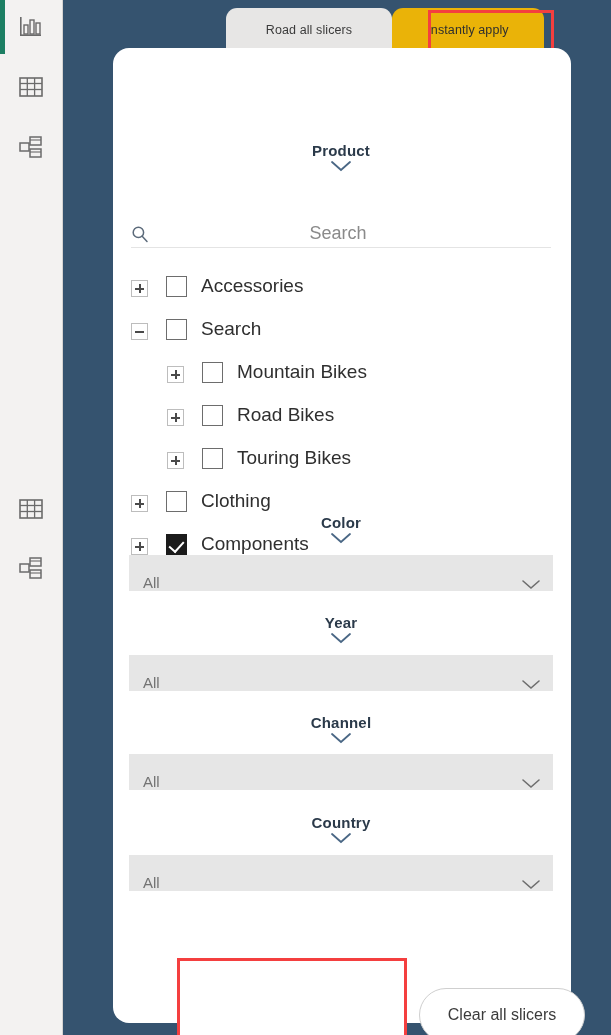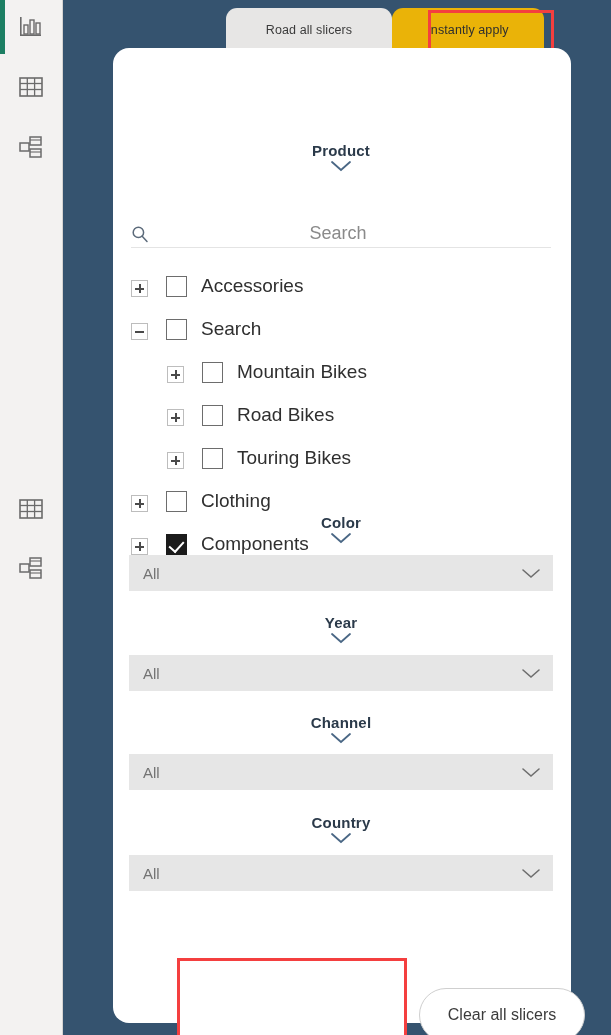--- a/index.html
+++ b/index.html
@@ -226,21 +226,21 @@
   }
 
   
   .dd-box {
     position: absolute;
     left: 16px;
     width: 424px;
     height: 36px;
     background: #e6e6e6;
     display: flex;
-    align-items: center;
+    align-items: flex-end;
     justify-content: space-between;
     padding: 0 12px 0 14px;
     box-sizing: border-box;
   }
   .dd-value {
     font-size: 15px;
     color: #737373;
   }
   .dd-chev { color: #6e6e6e; display: flex; }
 

